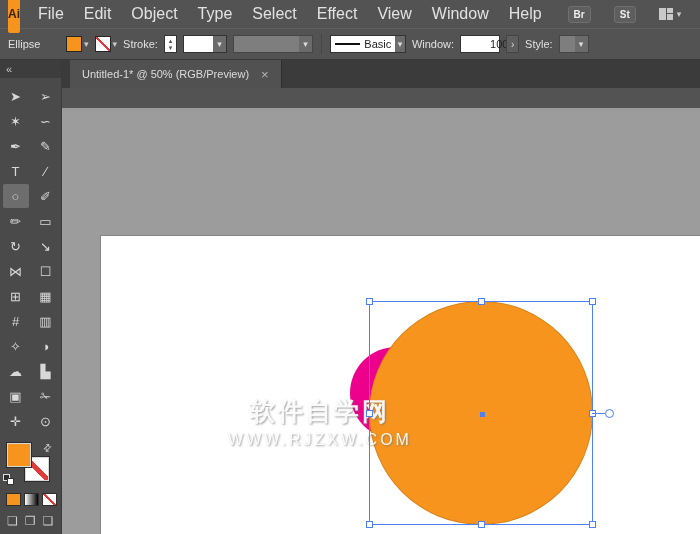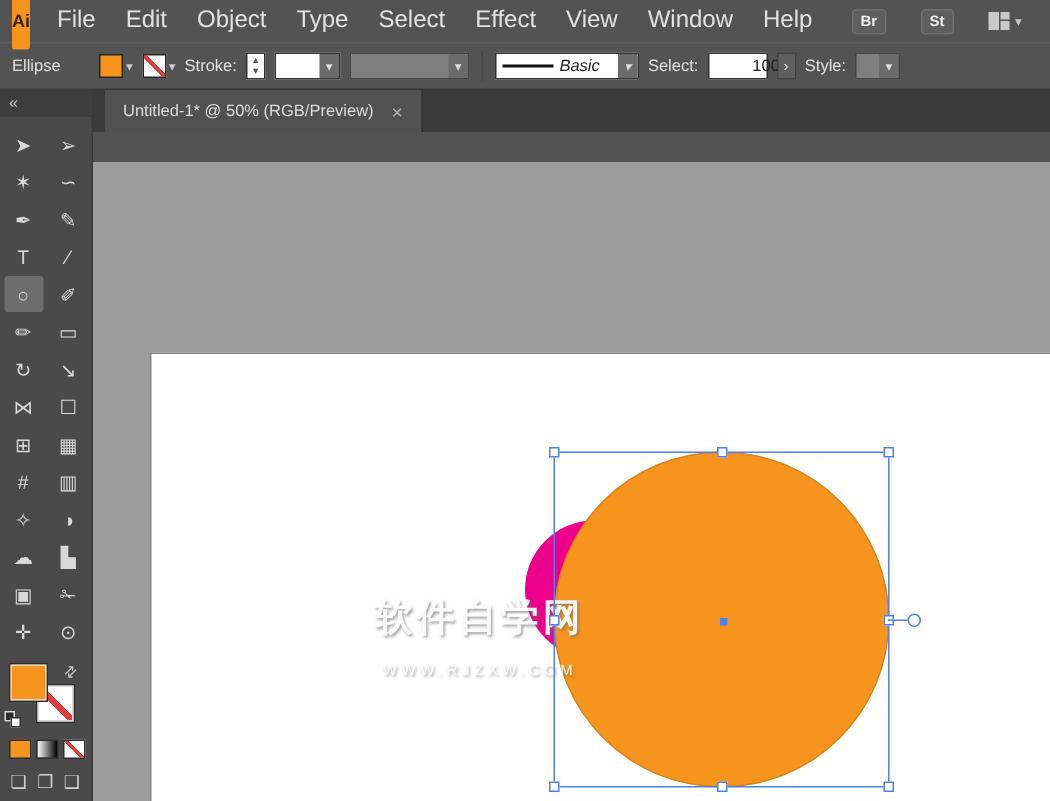--- a/index.html
+++ b/index.html
@@ -36,21 +36,21 @@
   .swatch.fill{background:var(--orange);}
   .swatch.none{background:linear-gradient(45deg,transparent 43%,var(--nonered) 43%,var(--nonered) 57%,transparent 57%),#fff;}
   .stepper{width:13px;height:18px;background:#fff;border:1px solid #333;display:flex;flex-direction:column;
            align-items:center;justify-content:center;line-height:7px;}
   .stepper i{font-style:normal;font-size:7px;color:#555;display:block;}
   .field{background:#fff;border:1px solid #333;height:18px;display:flex;align-items:center;
          font-size:11px;color:#222;padding-left:4px;gap:4px;}
   .field .chev{margin-left:auto;background:#6b6b6b;height:100%;width:13px;display:flex;
                align-items:center;justify-content:center;color:#ddd;}
   .field.gray{background:#7e7e7e;border-color:#454545;}
-  .w40{width:40px;padding-left:29px;} .w44{width:44px;} .w80{width:80px;} .w92{width:96px;font-style:italic;} .w30{width:30px;}
+  .w40{width:40px;padding-left:29px;} .w44{width:44px;} .w80{width:80px;} .w92{width:76px;} .w30{width:30px;}
   .brush-line{display:inline-block;width:34px;height:2px;background:#111;}
   .vline{width:1px;height:20px;background:#454545;margin:0 2px;}
   .sq-btn{width:13px;height:18px;background:#5e5e5e;border:1px solid #444;color:#ddd;font-size:10px;
           display:flex;align-items:center;justify-content:center;font-family:inherit;}
 
   
   .main{display:flex;height:474px;}
   .toolbar{width:62px;background:#4a4a4a;border-right:1px solid #3a3a3a;display:flex;flex-direction:column;}
   .tb-collapse{height:18px;line-height:18px;color:#c9c9c9;font-size:11px;padding-left:6px;background:#3d3d3d;}
   .tools{display:grid;grid-template-columns:26px 26px;justify-content:center;gap:1px 4px;margin-top:6px;}
@@ -85,21 +85,21 @@
   .canvas{flex:1;position:relative;background:#9c9c9c;overflow:hidden;}
   .artboard{position:absolute;left:38px;top:127px;width:620px;height:330px;background:#fff;
             border-top:1px solid #858585;border-left:1px solid #858585;z-index:1;}
   .circle{position:absolute;border-radius:50%;}
   .circle.pink{left:288px;top:239px;width:92px;height:92px;background:var(--magenta);z-index:2;}
   .circle.orange{left:307px;top:193px;width:224px;height:224px;background:var(--orange);
                  box-shadow:inset 0 0 0 1px rgba(0,0,0,0.12);z-index:3;}
   .watermark{position:absolute;left:148px;top:287px;width:220px;text-align:center;z-index:4;
              color:rgba(255,255,255,0.92);text-shadow:1px 1px 2px rgba(110,110,110,0.65);pointer-events:none;}
   .wm1{font-size:25px;font-weight:bold;letter-spacing:3px;}
-  .wm2{font-size:10px;letter-spacing:3px;margin-top:14px;}
+  .wm2{font-size:16px;letter-spacing:3px;margin-top:3px;}
   .sel-rect{position:absolute;left:307px;top:193px;width:224px;height:224px;
             border:1px solid var(--selblue);z-index:5;}
   .handle{position:absolute;width:7px;height:7px;background:#fff;border:1px solid var(--selblue);}
   .h-nw{left:-4px;top:-4px;} .h-n{left:108px;top:-4px;} .h-ne{right:-4px;top:-4px;}
   .h-w{left:-4px;top:108px;} .h-e{right:-4px;top:108px;}
   .h-sw{left:-4px;bottom:-4px;} .h-s{left:108px;bottom:-4px;} .h-se{right:-4px;bottom:-4px;}
   .center-pt{position:absolute;left:110px;top:110px;width:5px;height:5px;background:var(--selblue);}
   .rot-line{position:absolute;right:-13px;top:111px;width:13px;height:1px;background:var(--selblue);}
   .rot-circle{position:absolute;right:-22px;top:107px;width:9px;height:9px;border:1px solid var(--selblue);
               border-radius:50%;background:transparent;}
@@ -161,21 +161,21 @@
   </div>
 
   <span class="vline"></span>
 
   <div class="field w92">
     <span class="brush-line"></span>
     <span>Basic</span>
     <span class="chev">▾</span>
   </div>
 
-  <span class="cb-label">Select:</span>
+  <span class="cb-label">Window:</span>
   <div class="field w40">
     <span>100%</span>
   </div>
   <button class="sq-btn">›</button>
 
   <span class="cb-label">Style:</span>
   <div class="field gray w30">
     <span class="chev">▾</span>
   </div>
 </div>

